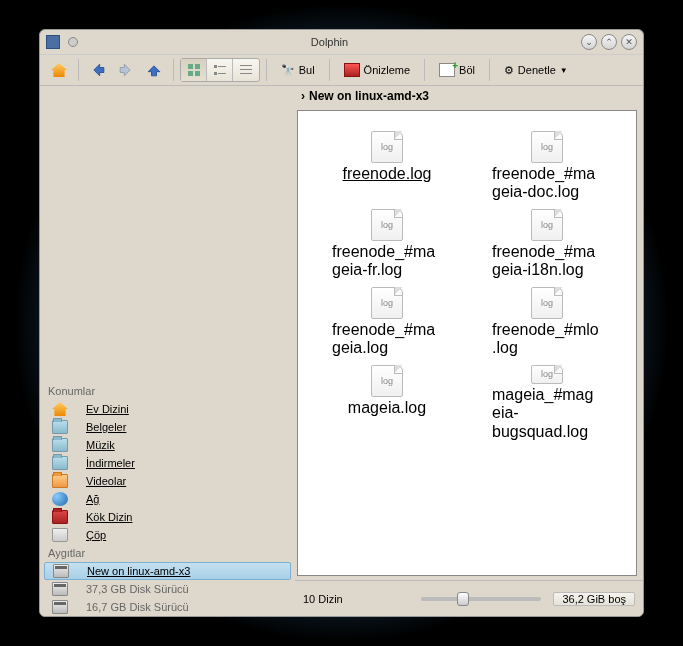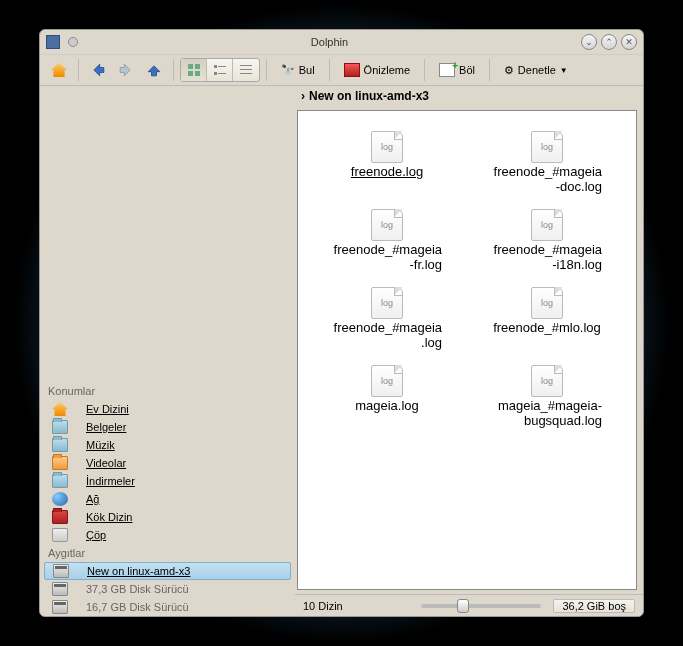--- a/index.html
+++ b/index.html
@@ -38,23 +38,23 @@
 .icon-globe { background: radial-gradient(circle at 30% 30%, #8cf, #26a); border-radius:50%; }
 .icon-trash { background: linear-gradient(#eee,#ccc); border:1px solid #999; border-radius:1px 1px 2px 2px; }
 .icon-disk { background: linear-gradient(#eee,#bbb); border:1px solid #888; border-radius:1px; position:relative;}
 .icon-disk::after{ content:''; position:absolute; top:1px; left:1px; right:1px; height:3px; background:#666;}
 .main { flex: 1; display: flex; flex-direction: column; background: #ded8cc; }
 .breadcrumb { height: 20px; display: flex; align-items: center; padding: 0 6px; font-size: 12px; font-weight: bold; gap: 4px; }
 .fileview { flex:1; margin: 4px 6px 4px 2px; background: #fff; border: 1px solid #888; display: grid; grid-template-columns: 1fr 1fr; grid-auto-rows: 76px; gap: 2px; padding: 20px 10px; overflow: auto; align-content: start; }
 .file { display: flex; flex-direction: column; align-items: center; justify-content: flex-start; cursor: pointer; }
 .file-icon { width: 32px; height: 32px; background: linear-gradient(#fff,#f0f0f0); border:1px solid #bbb; border-radius: 2px 6px 2px 2px; position: relative; display:flex; align-items:center; justify-content:center; font-size:9px; color:#888; margin-bottom:2px;}
 .file-icon::before { content:''; position:absolute; top:-1px; right:-1px; width:8px; height:8px; background: linear-gradient(135deg,#ddd 50%, transparent 50%); border-bottom:1px solid #bbb; border-left:1px solid #bbb;}
-.file-label { font-size: 13px; text-align: right; max-width: 110px; word-break: break-word; line-height: 1.15; }
+.file-label { font-size: 16px; text-align: left; max-width: 110px; word-break: break-word; line-height: 1.15; }
 .file:first-child .file-label { text-decoration: underline; }
-.statusbar { height: 22px; display: flex; align-items: center; padding: 0 8px; font-size: 11px; gap: 12px; border-top: 1px solid #bbb; }
+.statusbar { height: 36px; display: flex; align-items: center; padding: 0 8px; font-size: 11px; gap: 12px; border-top: 1px solid #bbb; }
 .statusbar .spacer { flex: 1; }
 .slider { width: 120px; height: 4px; background: #bbb; border-radius: 2px; position: relative; }
 .slider-thumb { position: absolute; left: 30%; top: -5px; width: 12px; height: 14px; background: linear-gradient(#fff,#ccc); border: 1px solid #888; border-radius: 3px; cursor:pointer;}
 .freespace { background: linear-gradient(#f5f3ed,#e5e2d8); border:1px solid #bbb; padding: 0 8px; border-radius: 2px; }
 .arrow-svg { width: 20px; height: 20px; }
 .small-icon { width:16px; height:14px; display:inline-block;}
 </style>
 </head>
 <body>
 
@@ -153,26 +153,26 @@
             </div>
             <div class="side-item">
               <span class="icon icon-folder"></span>
               <span class="label">Belgeler</span>
             </div>
             <div class="side-item">
               <span class="icon icon-folder"></span>
               <span class="label">Müzik</span>
             </div>
             <div class="side-item">
+              <span class="icon icon-folder"></span>
+              <span class="label">İndirmeler</span>
+            </div>
+            <div class="side-item">
               <span class="icon icon-folder orange"></span>
               <span class="label">Videolar</span>
-            </div>
-            <div class="side-item">
-              <span class="icon icon-folder"></span>
-              <span class="label">İndirmeler</span>
             </div>
             <div class="side-item">
               <span class="icon icon-globe"></span>
               <span class="label">Ağ</span>
             </div>
             <div class="side-item">
               <span class="icon icon-folder red"></span>
               <span class="label">Kök Dizin</span>
             </div>
             <div class="side-item">

